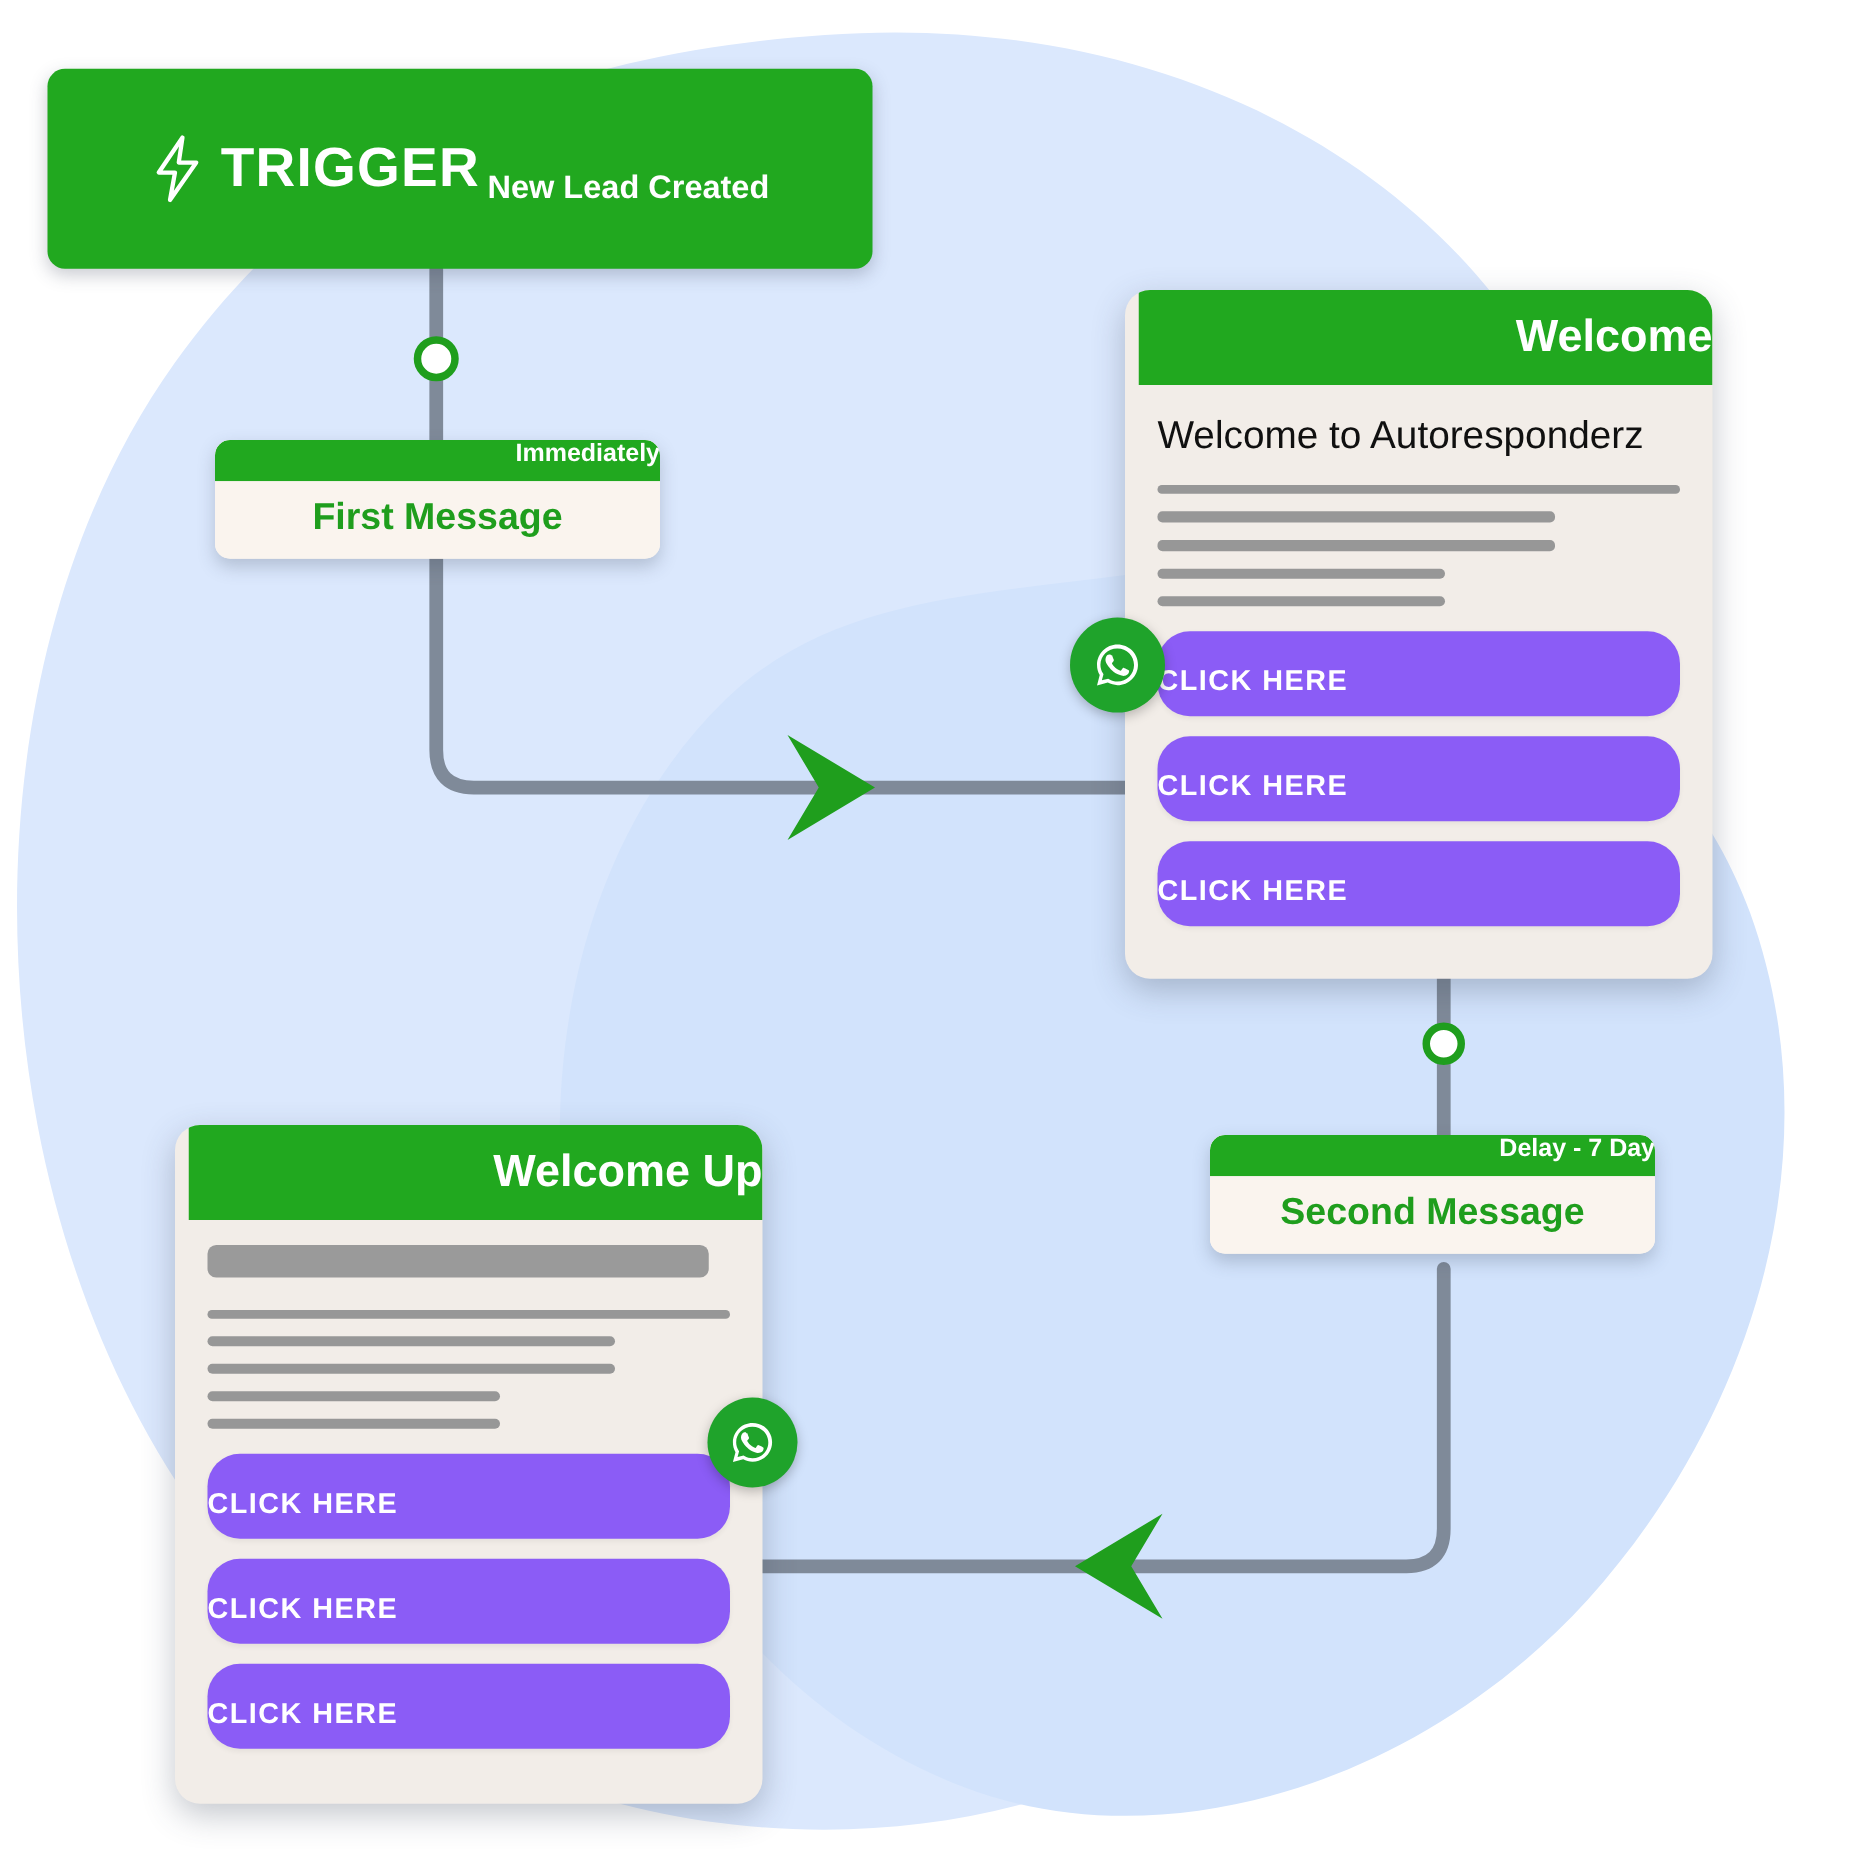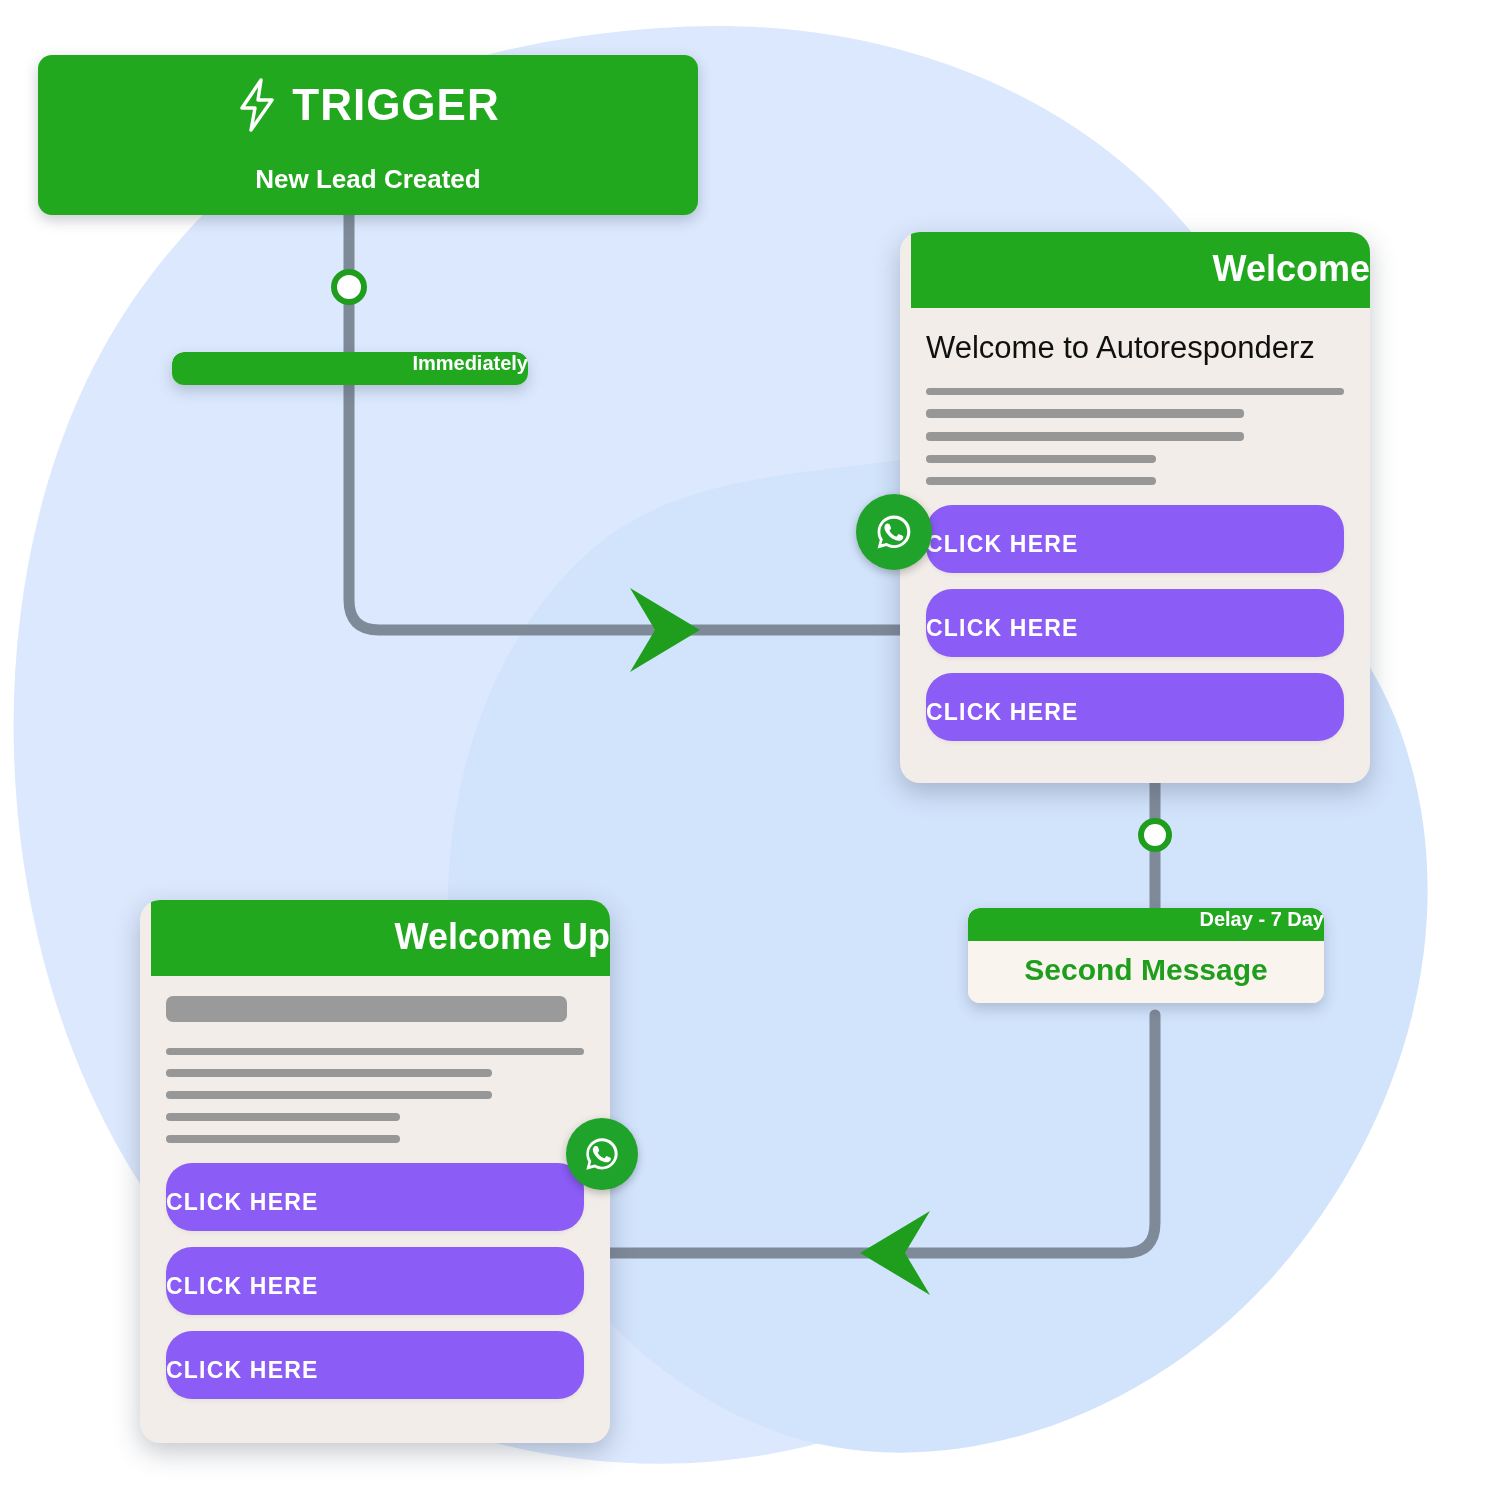--- a/index.html
+++ b/index.html
@@ -41,21 +41,21 @@
   
   .trigger-card {
     left: 38px;
     top: 55px;
     width: 660px;
     height: 160px;
     background: #21a81f;
     border-radius: 14px;
     box-shadow: 0 5px 14px rgba(60,70,90,.28);
     display: flex;
-    flex-direction: column;
+    flex-direction: row;
     align-items: center;
     justify-content: center;
     gap: 6px;
   }
   .trigger-top {
     display: flex;
     align-items: center;
     gap: 14px;
   }
   .trigger-title {
@@ -213,20 +213,21 @@
       <svg class="bolt-icon" width="42" height="54" viewBox="0 0 42 54">
         <path d="M25 2 L6 30 H19 L15 52 L36 22 H22 Z" fill="none" stroke="#ffffff" stroke-width="3.4" stroke-linejoin="round"></path>
       </svg>
       <span class="trigger-title">TRIGGER</span>
     </div>
     <div class="trigger-sub">New Lead Created</div>
   </div>
 
   <div class="node step-card step-immediately">
     <div class="step-head">Immediately</div>
+    <div class="step-body">First Message</div>
   </div>
 
   <div class="node step-card step-delay">
     <div class="step-head">Delay - 7 Day</div>
     <div class="step-body">Second Message</div>
   </div>
 
   <div class="node msg-card card-welcome">
     <div class="msg-head">Welcome</div>
     <div class="msg-body">

